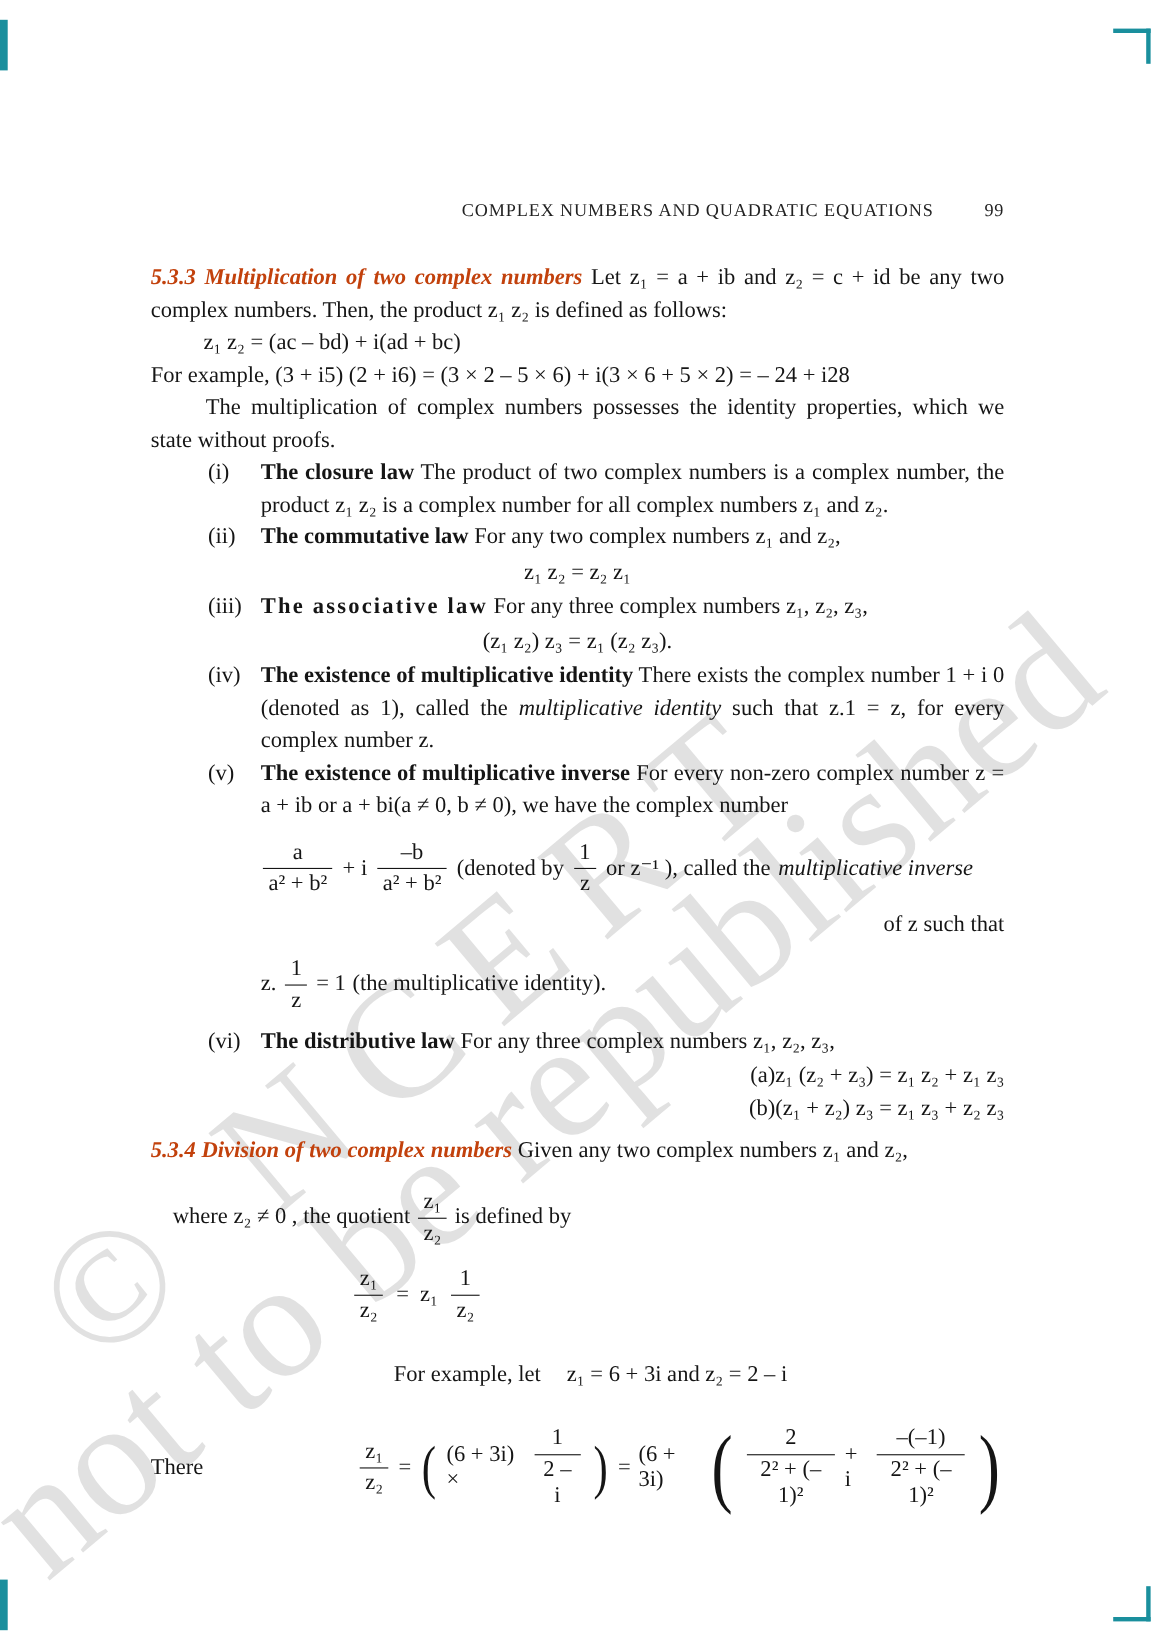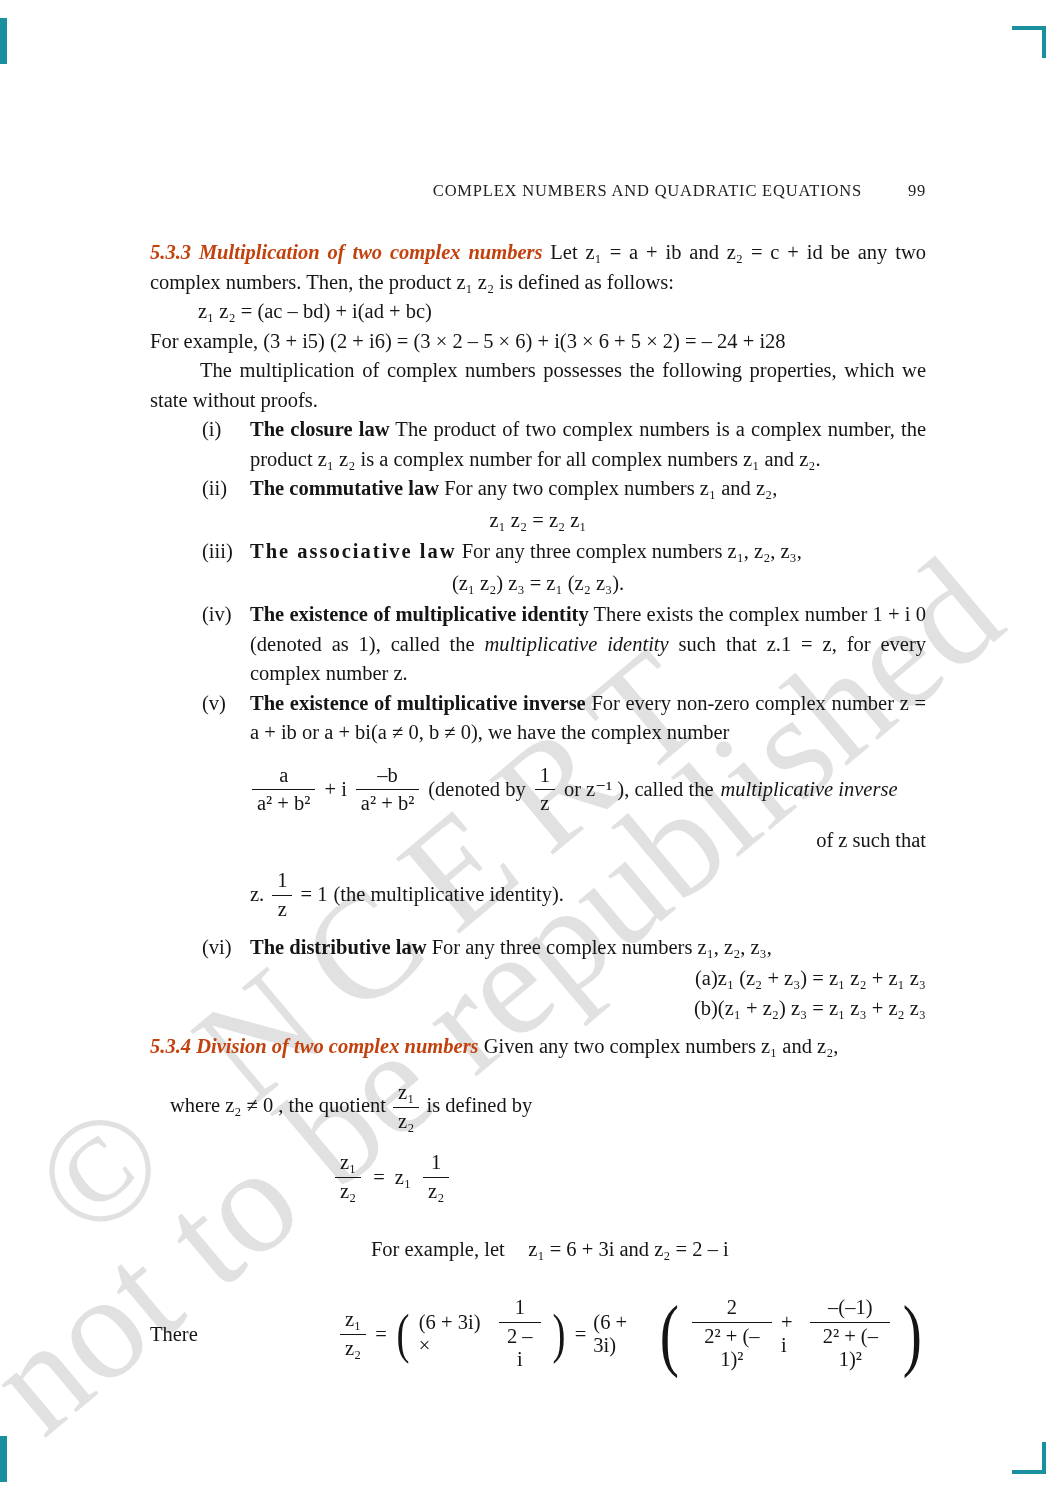--- a/index.html
+++ b/index.html
@@ -29,21 +29,21 @@
     position: absolute;
     font-family: "Liberation Serif", "DejaVu Serif", serif;
     color: rgba(70, 70, 70, 0.16);
     white-space: nowrap;
     transform-origin: 0 0;
   }
   .wm1 { left: 0px; top: 1140px; font-size: 150px; letter-spacing: 30px; transform: rotate(-40deg); }
   .wm2 { left: -45px; top: 1335px; font-size: 150px; transform: rotate(-40deg); }
 
   
-  .content { position: absolute; left: 150px; top: 0; width: 776px; z-index: 2; }
+  .content { position: absolute; left: 137px; top: 0; width: 776px; z-index: 2; }
 
   .running-head {
     margin-top: 181px;
     display: flex; justify-content: flex-end; align-items: baseline; gap: 46px;
     font-size: 16.5px; letter-spacing: 0.8px; color: #222;
   }
 
   .para { font-size: 20.5px; line-height: 29.5px; margin: 0; text-align: justify; }
   .p-first { margin-top: 37px; }
   .sec { color: #c2410c; font-weight: bold; font-style: italic; }
@@ -107,21 +107,21 @@
 
     <p class="para p-first"><b class="sec">5.3.3</b>
       <b class="sec">Multiplication of two complex numbers</b>
       <span>Let z₁ = a + ib and z₂ = c + id be any two complex numbers. Then, the product z₁ z₂ is defined as follows:</span>
     </p>
 
     <p class="para formula-indent math">z₁ z₂ = (ac – bd) + i(ad + bc)</p>
 
     <p class="para">For example, (3 + i5) (2 + i6) = (3 × 2 – 5 × 6) + i(3 × 6 + 5 × 2) = – 24 + i28</p>
 
-    <p class="para indent-first">The multiplication of complex numbers possesses the following properties, which we state without proofs.</p>
+    <p class="para indent-first">The multiplication of complex numbers possesses the identity properties, which we state without proofs.</p>
 
     <div class="prop">
       <span class="marker">(i)</span>
       <div class="prop-body"><b class="law">The closure law</b>
         <span>The product of two complex numbers is a complex number, the product z₁ z₂ is a complex number for all complex numbers z₁ and z₂.</span>
       </div>
     </div>
 
     <div class="prop">
       <span class="marker">(ii)</span>

